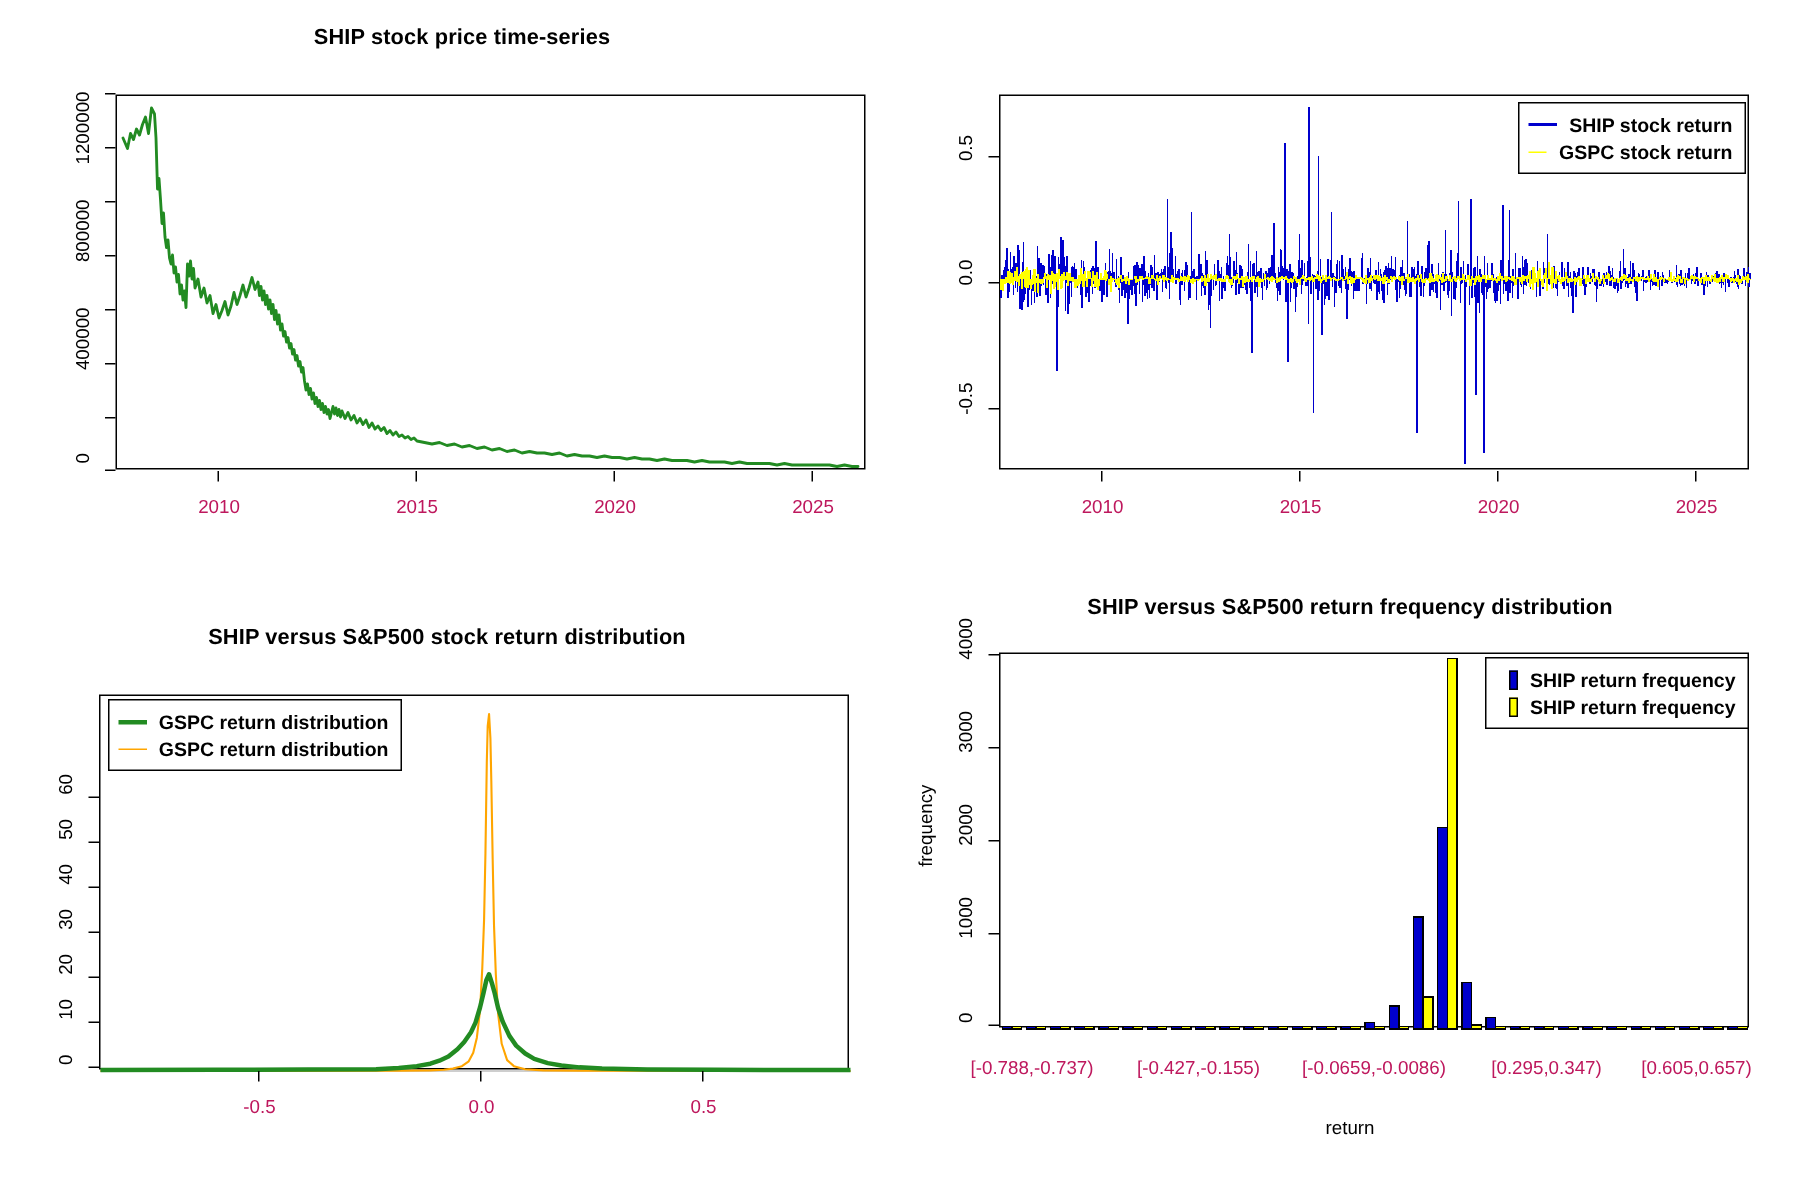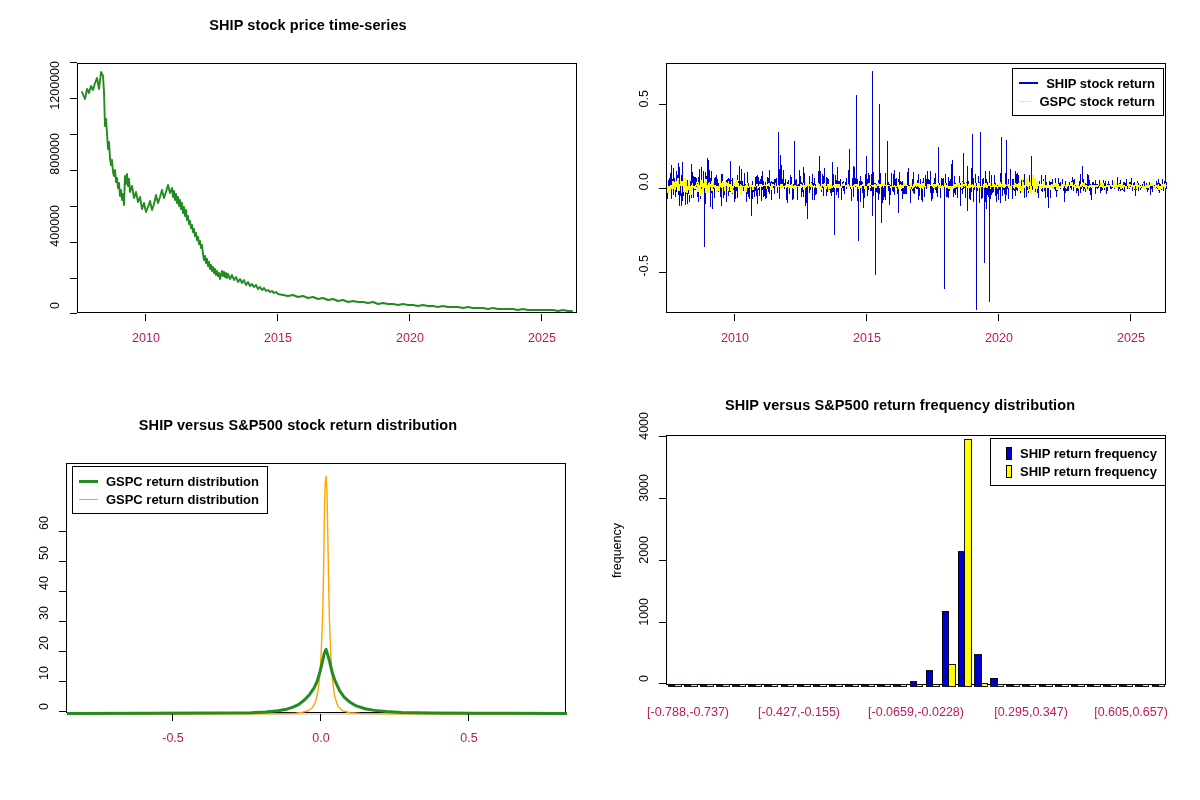--- a/index.html
+++ b/index.html
@@ -275,19 +275,20 @@
     <div class="ylab-rot" style="left:37px;top:295px;">0</div>
     <div class="ylab-rot" style="left:37px;top:218px;">1000</div>
     <div class="ylab-rot" style="left:37px;top:156px;">2000</div>
     <div class="ylab-rot" style="left:37px;top:94px;">3000</div>
     <div class="ylab-rot" style="left:37px;top:32px;">4000</div>
 
     <div class="ylab-rot" style="left:10px;top:143px;font-size:12.5px;">frequency</div>
 
     <div class="tick x" style="left:88px;top:325px;">[-0.788,-0.737)</div>
     <div class="tick x" style="left:199px;top:325px;">[-0.427,-0.155)</div>
-    <div class="tick x" style="left:316px;top:325px;">[-0.0659,-0.0228)</div>
+    <div class="tick x" style="left:316px;top:325px;">[-0.0659,-0.0086)</div>
     <div class="tick x" style="left:431px;top:325px;">[0.295,0.347)</div>
     <div class="tick x" style="left:531px;top:325px;">[0.605,0.657)</div>
 
+    <div class="axislabel" style="left:0;right:0;top:365px;">return</div>
   </div>
 
 </div>
 
 </body></html>

